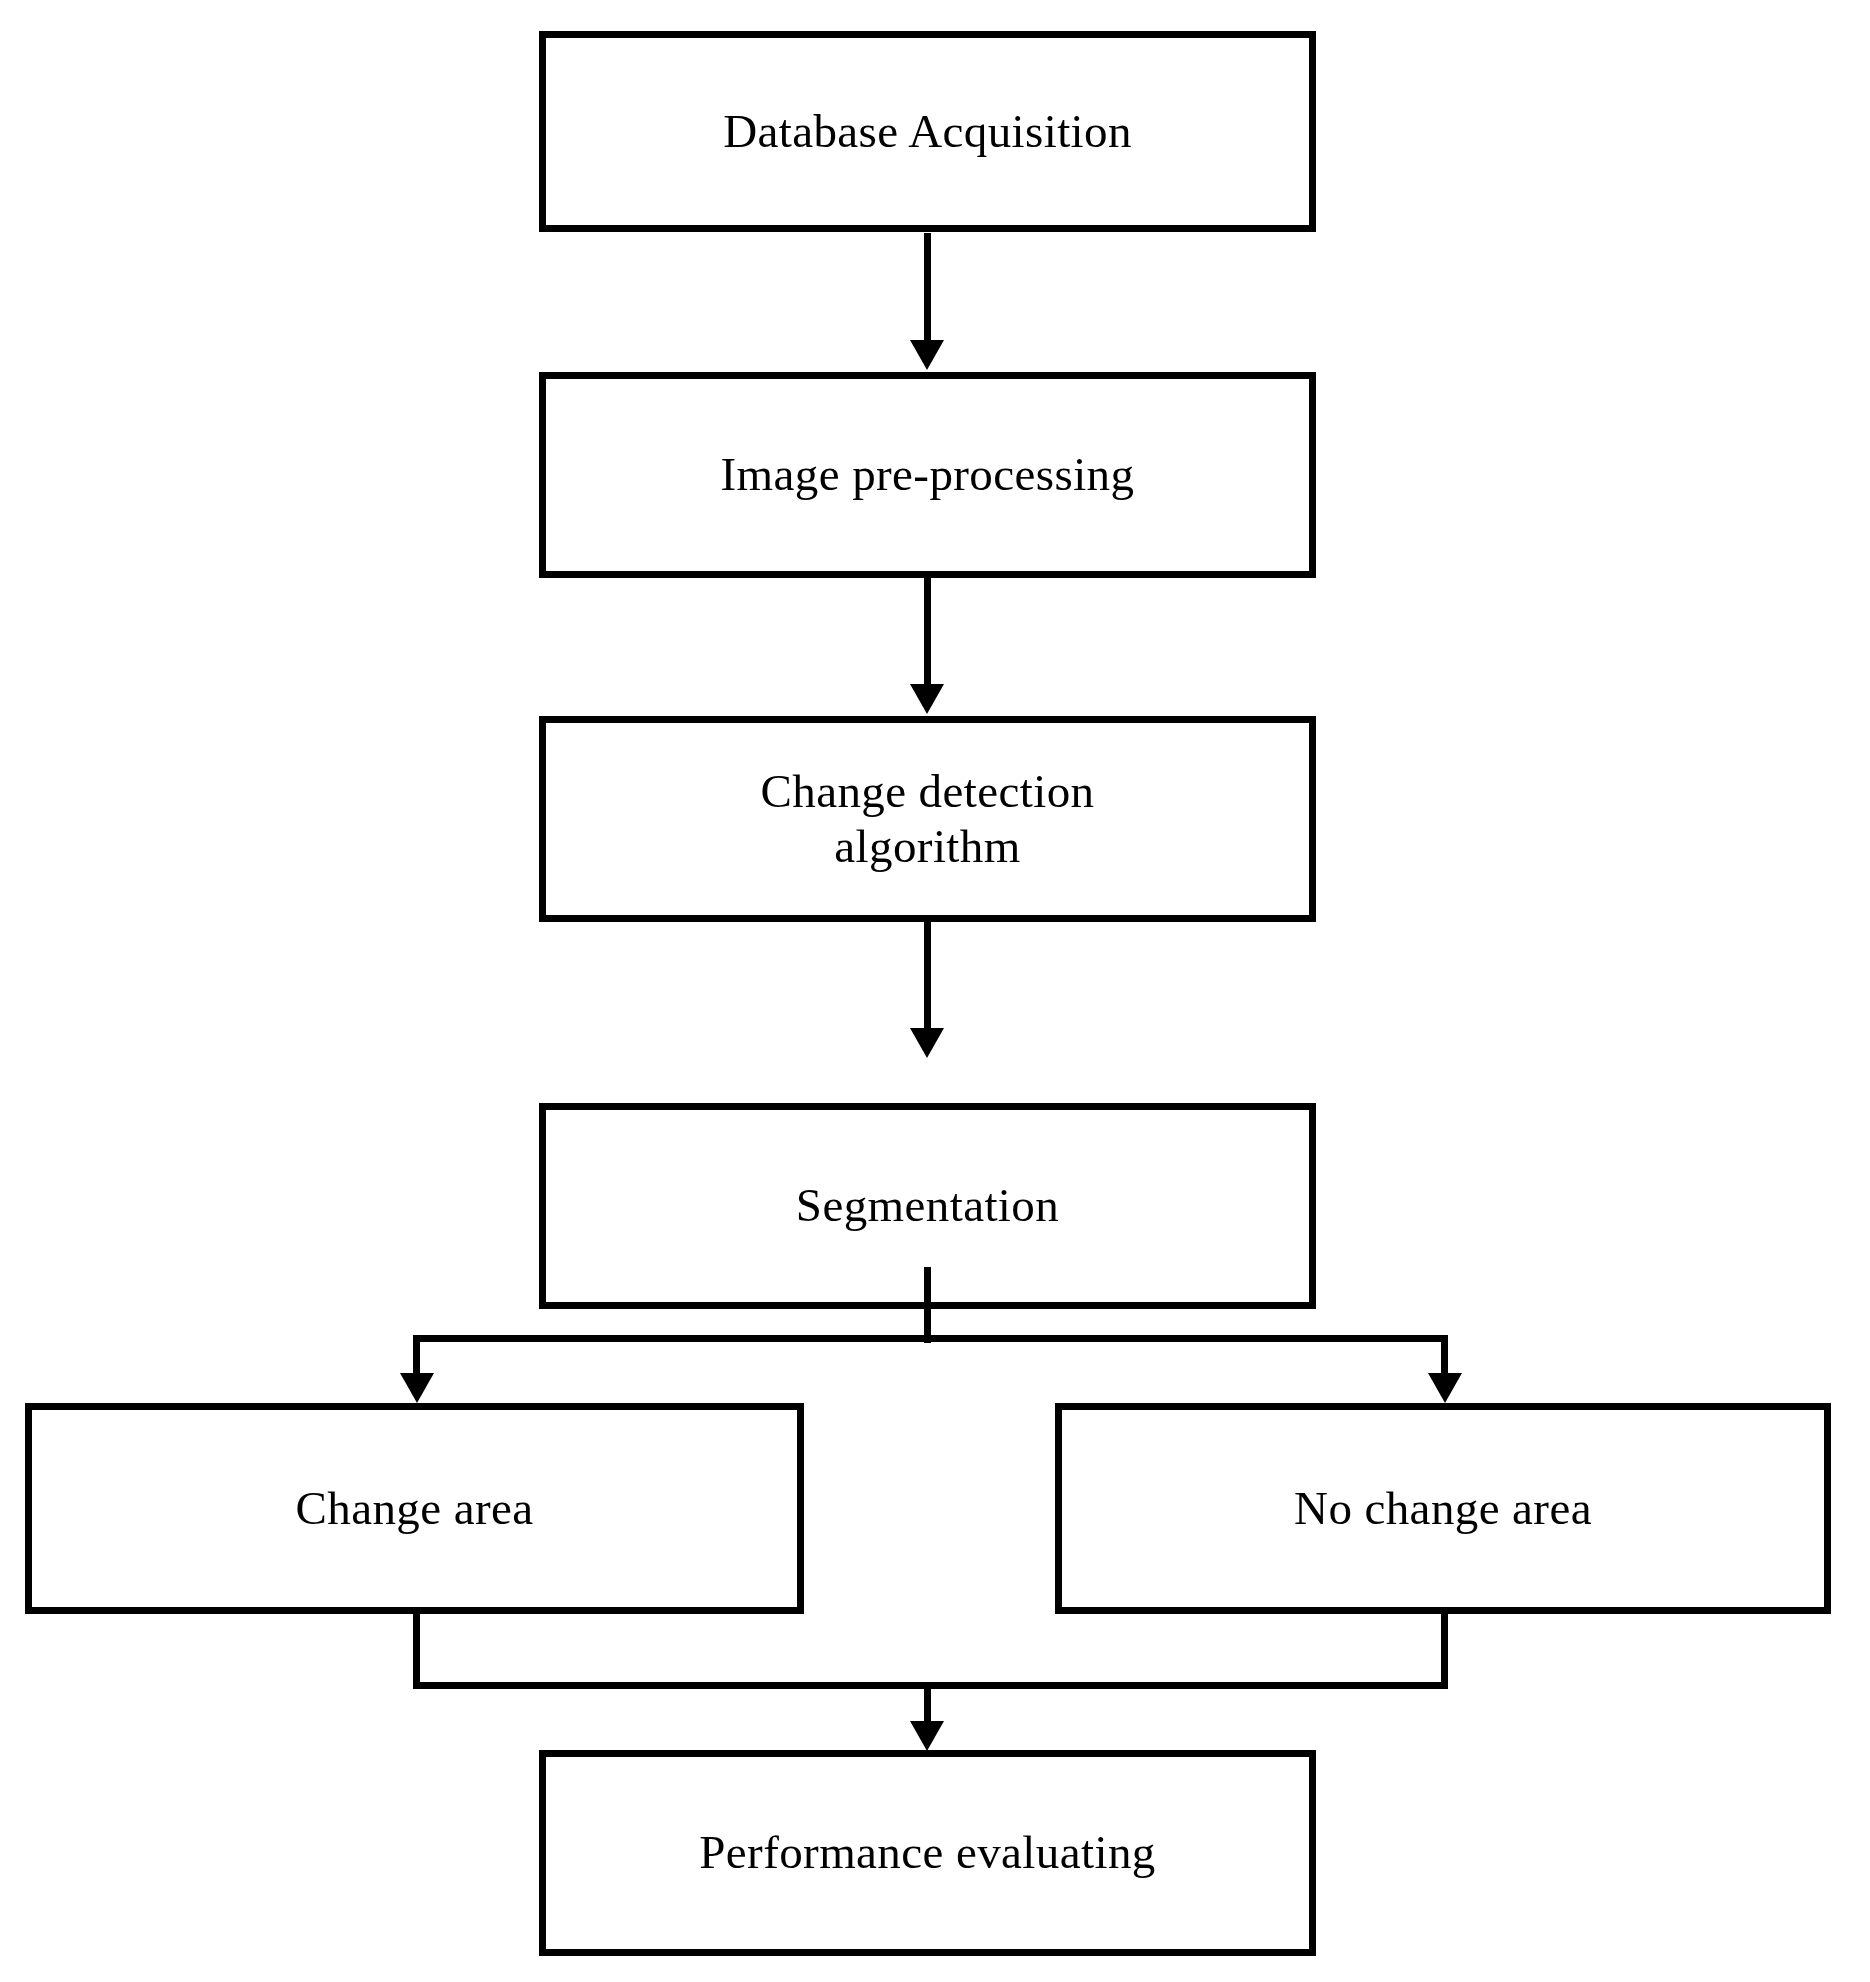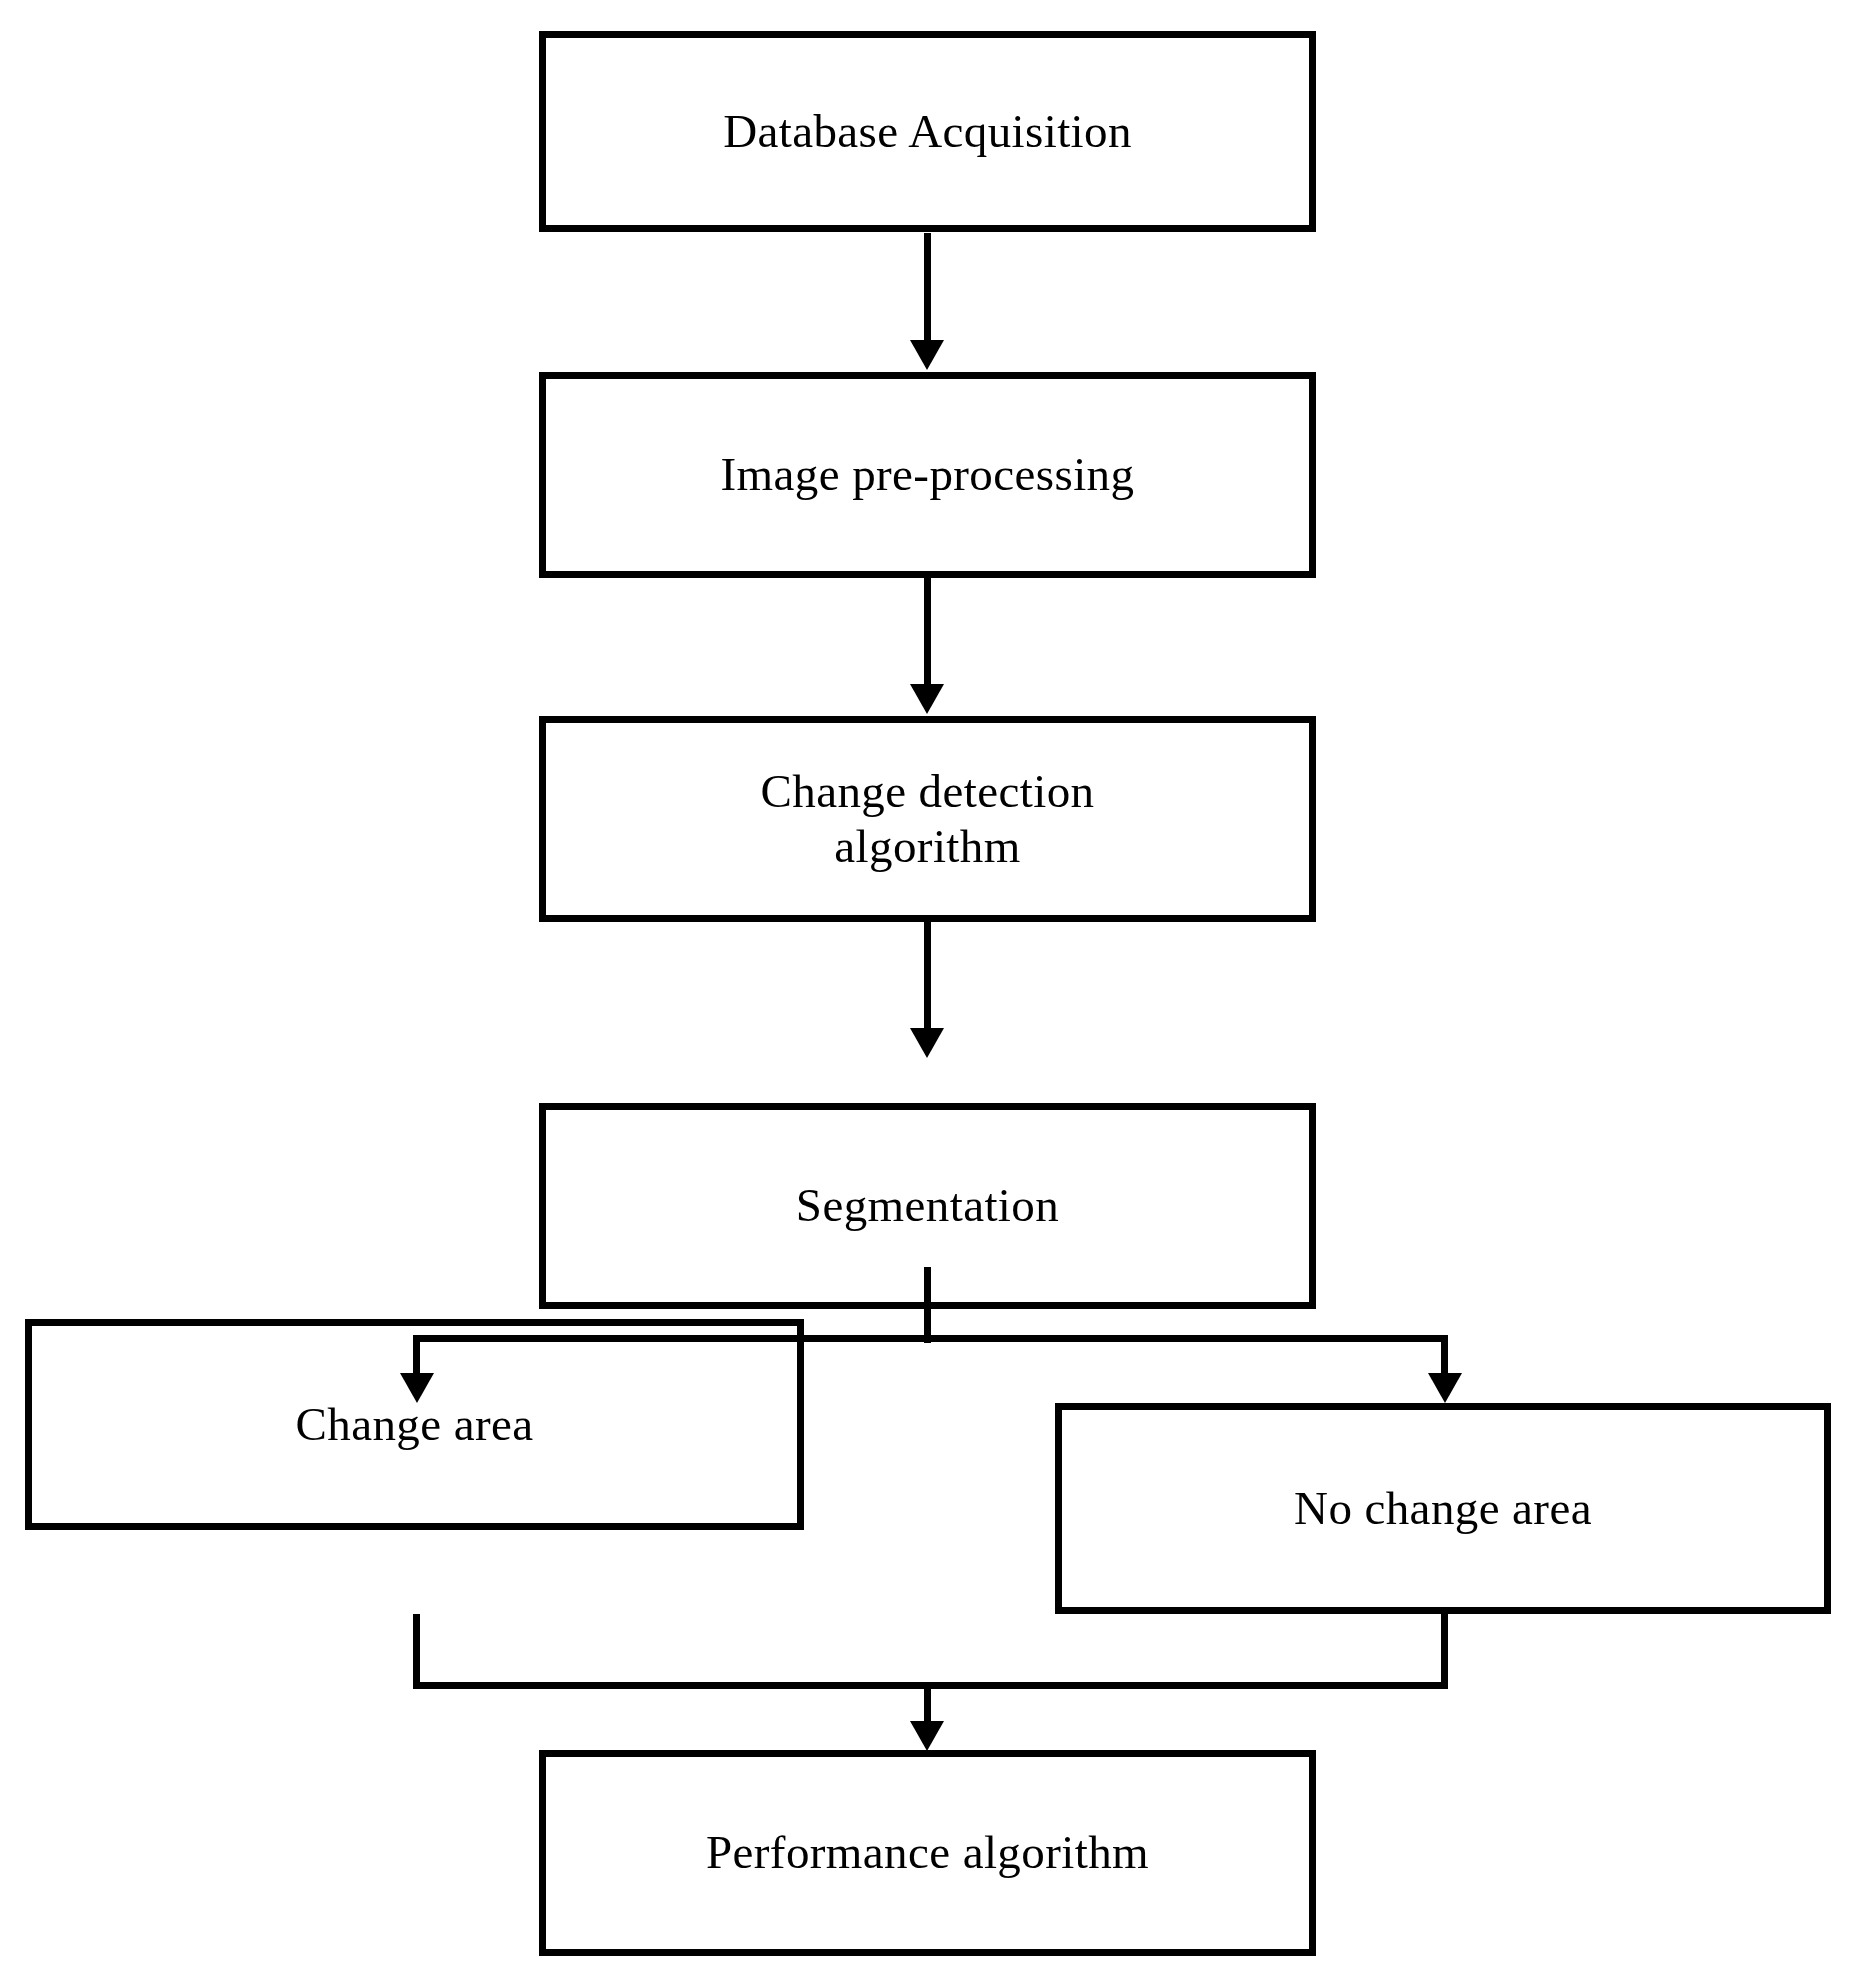--- a/index.html
+++ b/index.html
@@ -32,21 +32,21 @@
     line-height: 1.18;
     color: #000000;
     letter-spacing: 0.4px;
     white-space: pre-line;
     padding: 0 10px;
   }
   .node-db        { left: 539px;  top: 31px;   width: 777px; height: 201px; }
   .node-prep      { left: 539px;  top: 372px;  width: 777px; height: 206px; }
   .node-algo      { left: 539px;  top: 716px;  width: 777px; height: 206px; }
   .node-seg       { left: 539px;  top: 1103px; width: 777px; height: 206px; }
-  .node-change    { left: 25px;   top: 1319px; width: 779px; height: 211px; }
+  .node-change    { left: 25px;   top: 1403px; width: 779px; height: 211px; }
   .node-nochange  { left: 1055px; top: 1403px; width: 776px; height: 211px; }
   .node-perf      { left: 539px;  top: 1750px; width: 777px; height: 206px; }
 
   
   .vline {
     position: absolute;
     width: 7.4px;
     background: #000000;
   }
   .hline {
@@ -110,21 +110,21 @@
 
   <div class="node node-change">
     <span class="label">Change area</span>
   </div>
 
   <div class="node node-nochange">
     <span class="label">No change area</span>
   </div>
 
   <div class="node node-perf">
-    <span class="label">Performance algorithm</span>
+    <span class="label">Performance evaluating</span>
   </div>
 
   <div class="vline c-db-prep"></div>
   <div class="arrowhead a-db-prep"></div>
 
   <div class="vline c-prep-algo"></div>
   <div class="arrowhead a-prep-algo"></div>
 
   <div class="vline c-algo-seg"></div>
   <div class="arrowhead a-algo-seg"></div>

